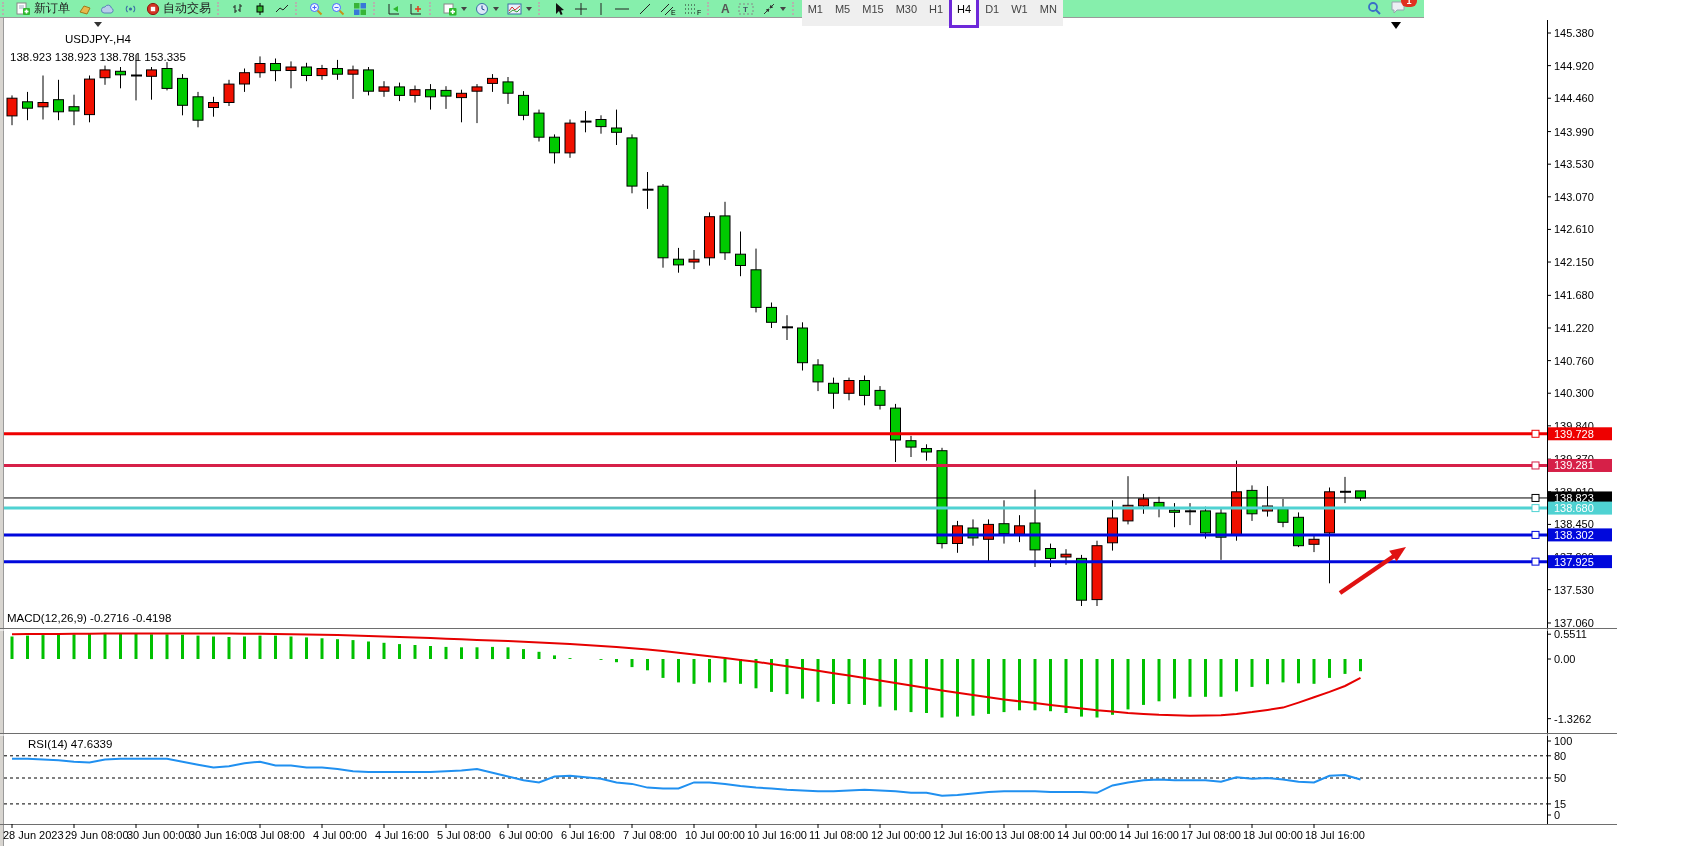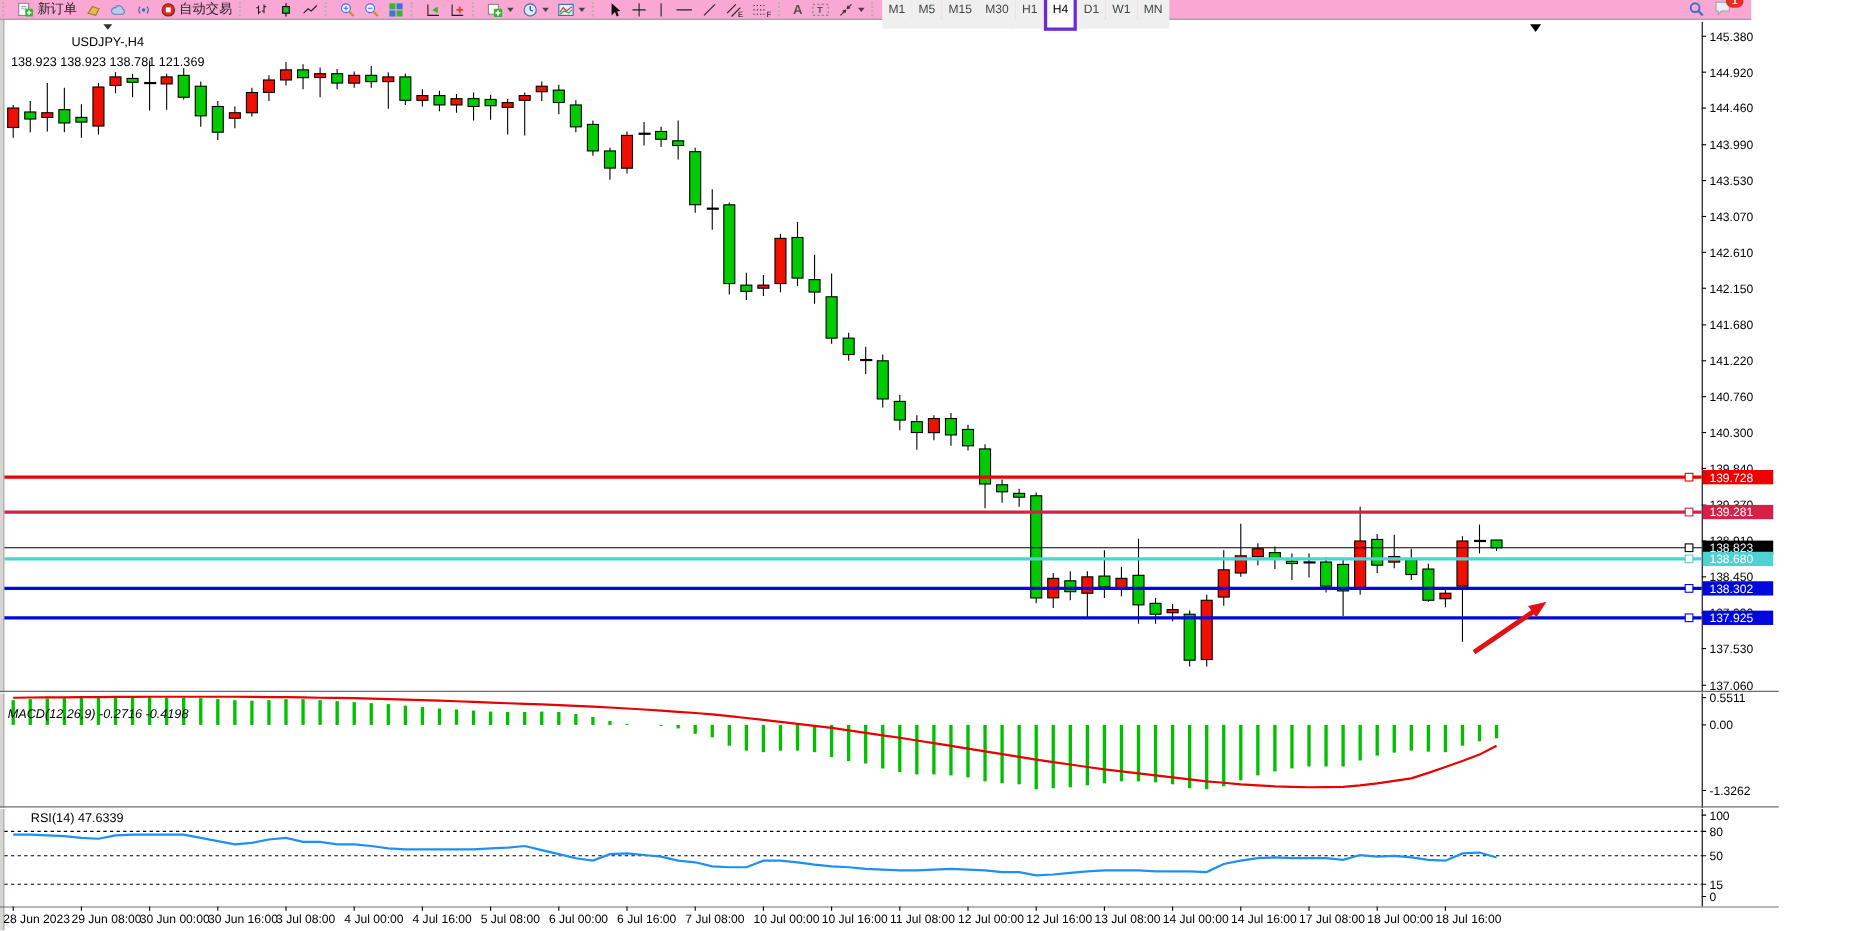--- a/index.html
+++ b/index.html
@@ -1,33 +1,33 @@
 <!DOCTYPE html>
 <html><head>
 <meta charset="utf-8">
 <style>
   html,body{margin:0;padding:0;background:#fff;width:1692px;height:846px;overflow:hidden;
     font-family:"Liberation Sans",sans-serif;}
-  .toolbar{position:absolute;left:0;top:0;width:1592px;height:17px;background:#f9a8d4;
+  .toolbar{position:absolute;left:0;top:0;width:1424px;height:17px;background:#86efac;
     display:flex;align-items:center;z-index:5;border-bottom:1px solid #9a9a9a;}
   .grip{width:6px;height:13px;margin:0 2px;border-left:2px dotted #b5b3ae;}
   .tb{border:1px solid transparent;background:transparent;height:16px;display:inline-flex;
     align-items:center;gap:3px;padding:0 3px;font:12px "Liberation Sans",sans-serif;color:#222;cursor:default;}
   .tf{font:11px "Liberation Sans",sans-serif;color:#444;padding:16px 5px;height:15px;display:inline-flex;align-items:center;border:1px solid transparent;}
   .tf.active{background:#fdfdfd;border:3px solid #6d28d9;color:#000;}
   .caret{width:0;height:0;border-left:3px solid transparent;border-right:3px solid transparent;border-top:4px solid #444;margin-left:1px;}
   .ic{display:block;}
   .spacer{flex:1;}
   .chatwrap{position:relative;margin-right:14px;}
   .badge{position:absolute;top:-4px;right:-7px;background:#e03020;color:#fff;border-radius:7px;
     min-width:12px;height:12px;font:bold 9px "Liberation Sans",sans-serif;display:flex;align-items:center;justify-content:center;padding:0 2px;}
   .overlay{position:absolute;z-index:3;font:11.5px "Liberation Sans",sans-serif;color:#000;white-space:pre;flex-direction:column;}
   #chart-title{left:10px;top:22px;display:flex;align-items:center;gap:6px;}
   .tri-down{width:0;height:0;border-left:4px solid transparent;border-right:4px solid transparent;border-top:5px solid #333;}
-  #macd-label{left:7px;top:644px;font-style:italic;}
+  #macd-label{left:7px;top:612px;}
   #rsi-label{left:7px;top:738px;margin-left:21px;}
   svg text{font:11px "Liberation Sans",sans-serif;fill:#000;}
   svg .wlab{fill:#fff;}
 </style>
 </head>
 <body>
 
 <div class="toolbar">
   <span class="grip"></span>
 
@@ -663,16 +663,16 @@
       <line x1="1547" y1="803.9" x2="1551" y2="803.9" stroke="#000"></line>
       <text x="1554" y="807.9">15</text>
       <line x1="1547" y1="815" x2="1551" y2="815" stroke="#000"></line>
       <text x="1554" y="819">0</text>
     </g>
   </svg>
 
 <div class="overlay" id="chart-title">
   <span class="tri-down"></span>
   <span>USDJPY-,H4</span>
-  <span>138.923 138.923 138.781 121.369</span>
+  <span>138.923 138.923 138.781 153.335</span>
 </div>
 <div class="overlay" id="macd-label">MACD(12,26,9) -0.2716 -0.4198</div>
 <div class="overlay" id="rsi-label">RSI(14) 47.6339</div>
 
 </body></html>

